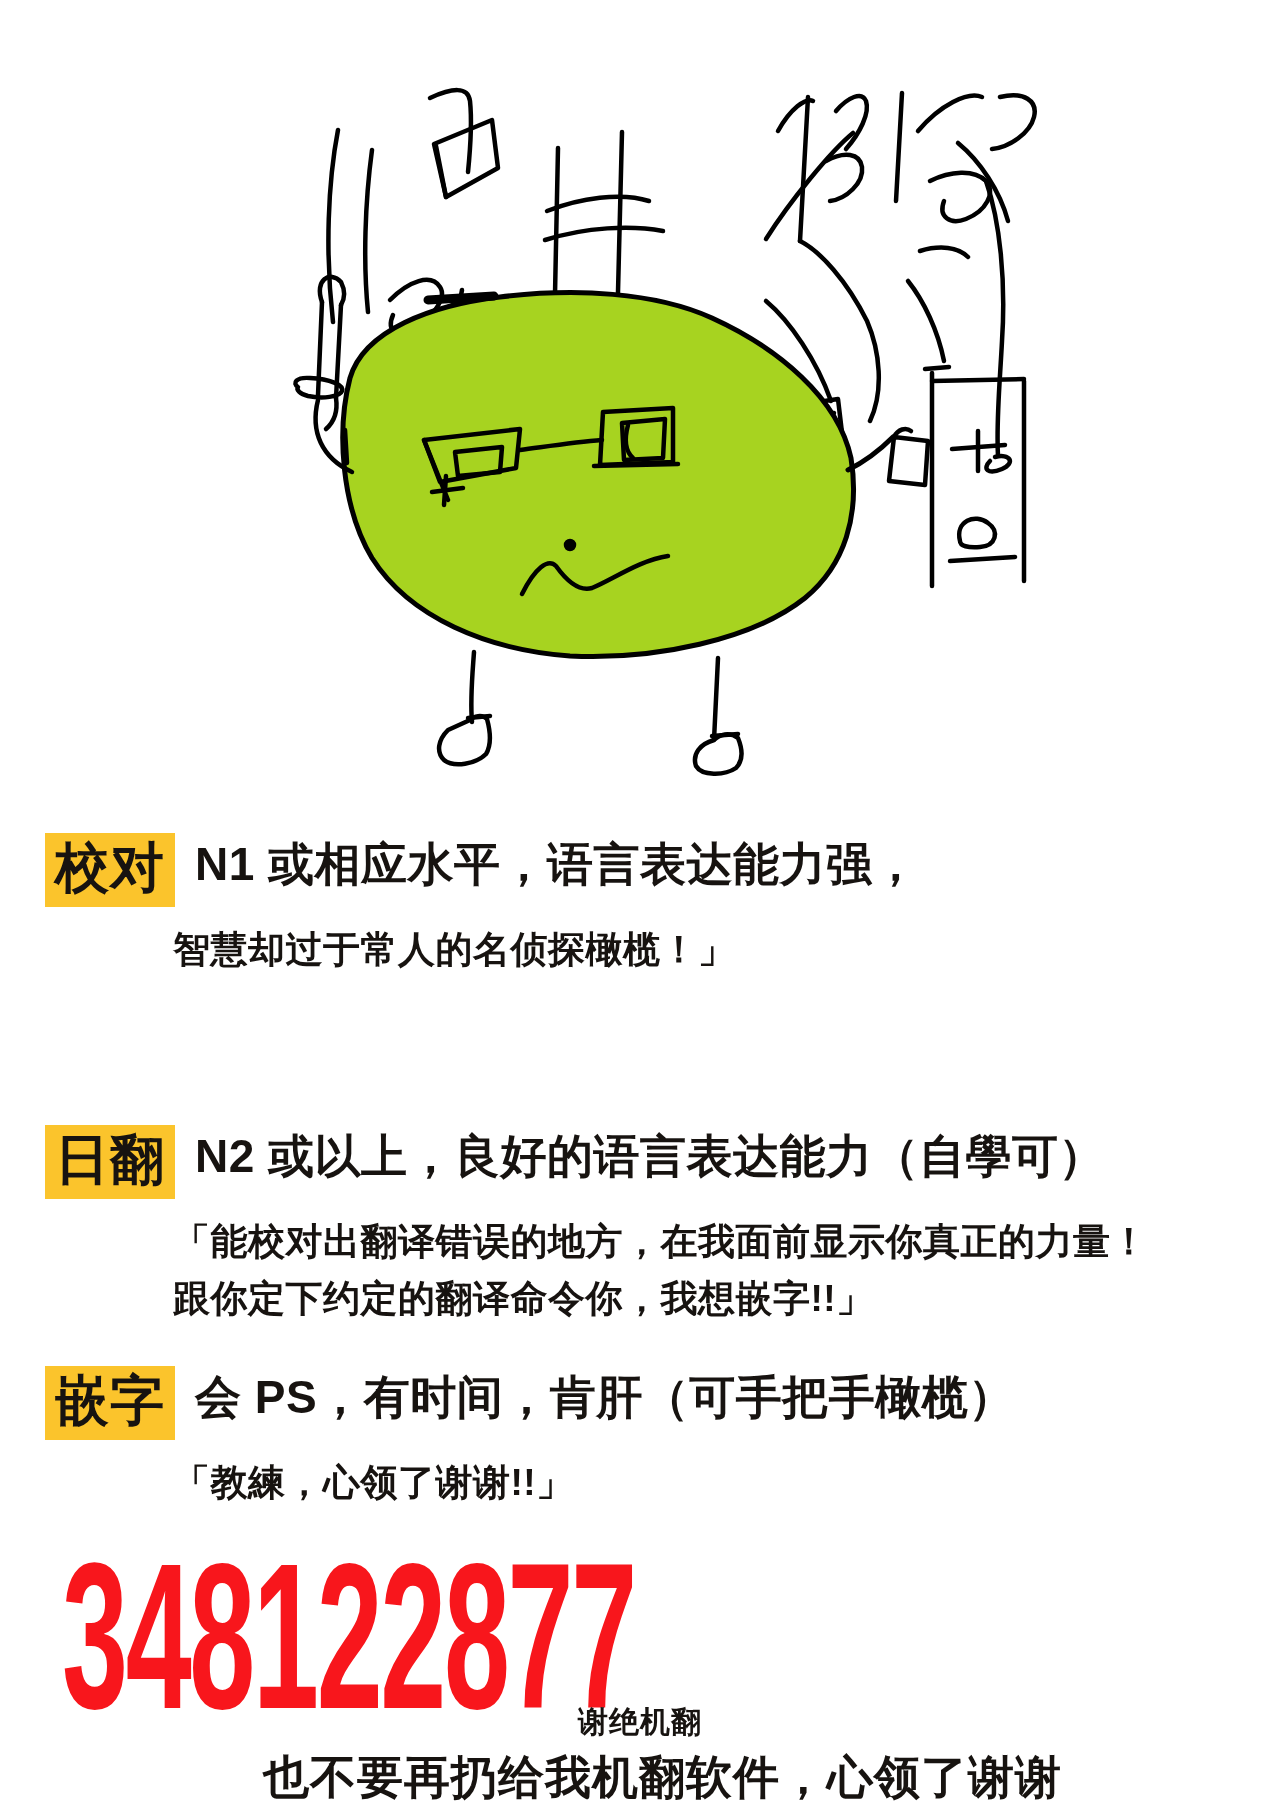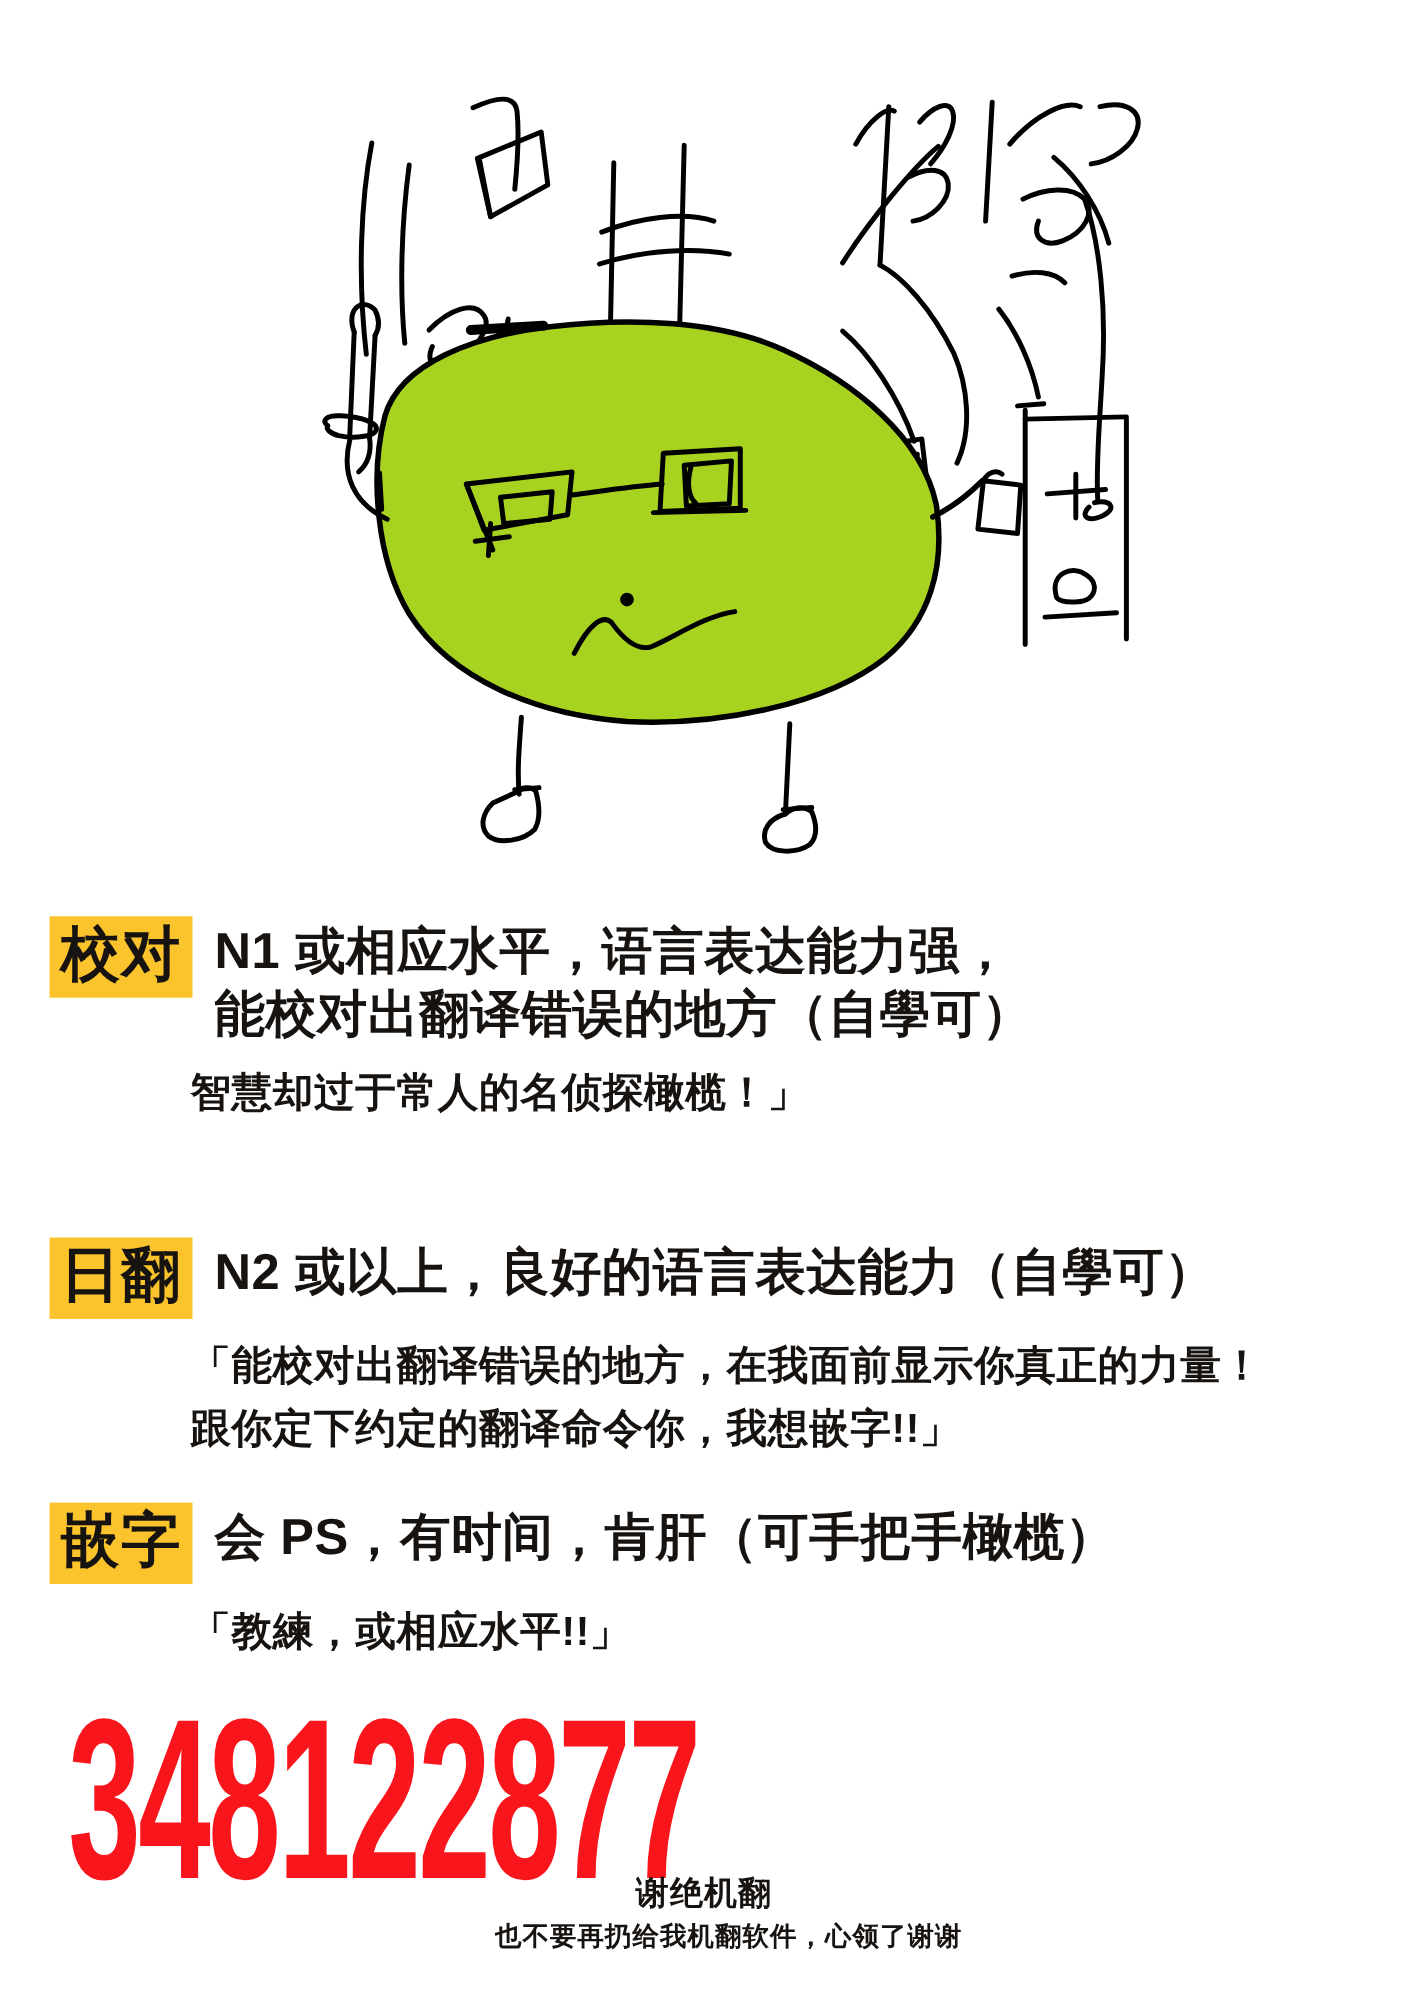--- a/index.html
+++ b/index.html
@@ -22,21 +22,21 @@
   .quote{font-size:37px;font-weight:900;line-height:1.55;margin-top:14px;
        margin-left:128px;letter-spacing:0.5px;white-space:nowrap;}
 
   .group-line{position:absolute;left:62px;top:1532px;display:flex;align-items:baseline;white-space:nowrap;}
   .group-label{font-size:150px;font-weight:900;letter-spacing:-5px;line-height:1.1;}
   .group-number{font-size:208px;font-weight:900;line-height:1.0;color:var(--red);
        display:inline-block;transform:scaleX(0.57);transform-origin:0 78%;letter-spacing:-4px;}
 
   .footer{position:absolute;left:0;top:1700px;width:100%;text-align:center;font-weight:900;}
   .footer-line1{font-size:30px;line-height:1.45;letter-spacing:1px;}
-  .footer-line2{font-size:24px;line-height:1.45;letter-spacing:1px;margin-left:45px;}
+  .footer-line2{font-size:46px;line-height:1.45;letter-spacing:1px;margin-left:45px;}
 </style>
 </head>
 <body>
 
 <div class="page">
 
   <svg class="doodle" viewBox="0 0 1280 800" fill="none" stroke="#000" stroke-width="4.5" stroke-linecap="round" stroke-linejoin="round">
 
     <g>
       <path d="M 338 130 C 328 182 325 252 333 322"></path>
@@ -140,21 +140,20 @@
       <path d="M 714 740 C 700 744 692 754 696 766 C 702 776 724 776 736 768 C 744 760 742 748 738 738 C 730 732 720 734 714 740 Z"></path>
       <path d="M 712 736 L 738 734"></path>
     </g>
   </svg>
 
   <section class="section" style="top:833px">
     <div class="req-row">
       <span class="tag">校对</span>
       <div class="req-text">
         <div>N1 或相应水平，语言表达能力强，</div>
-        <div>能校对出翻译错误的地方（自學可）</div>
       </div>
     </div>
     <div class="quote">
       <div>智慧却过于常人的名侦探橄榄！」</div>
     </div>
   </section>
 
   <section class="section" style="top:1125px">
     <div class="req-row">
       <span class="tag">日翻</span>
@@ -169,21 +168,21 @@
   </section>
 
   <section class="section" style="top:1366px">
     <div class="req-row">
       <span class="tag">嵌字</span>
       <div class="req-text">
         <div>会 PS，有时间，肯肝（可手把手橄榄）</div>
       </div>
     </div>
     <div class="quote">
-      <div>「教練，或相应水平!!」</div>
+      <div>「教練，心领了谢谢!!」</div>
     </div>
   </section>
 
   <div class="group-line">
       <span class="group-number">348122877</span>
   </div>
 
   <div class="footer">
     <div class="footer-line1">谢绝机翻</div>
     <div class="footer-line2">也不要再扔给我机翻软件，心领了谢谢</div>

